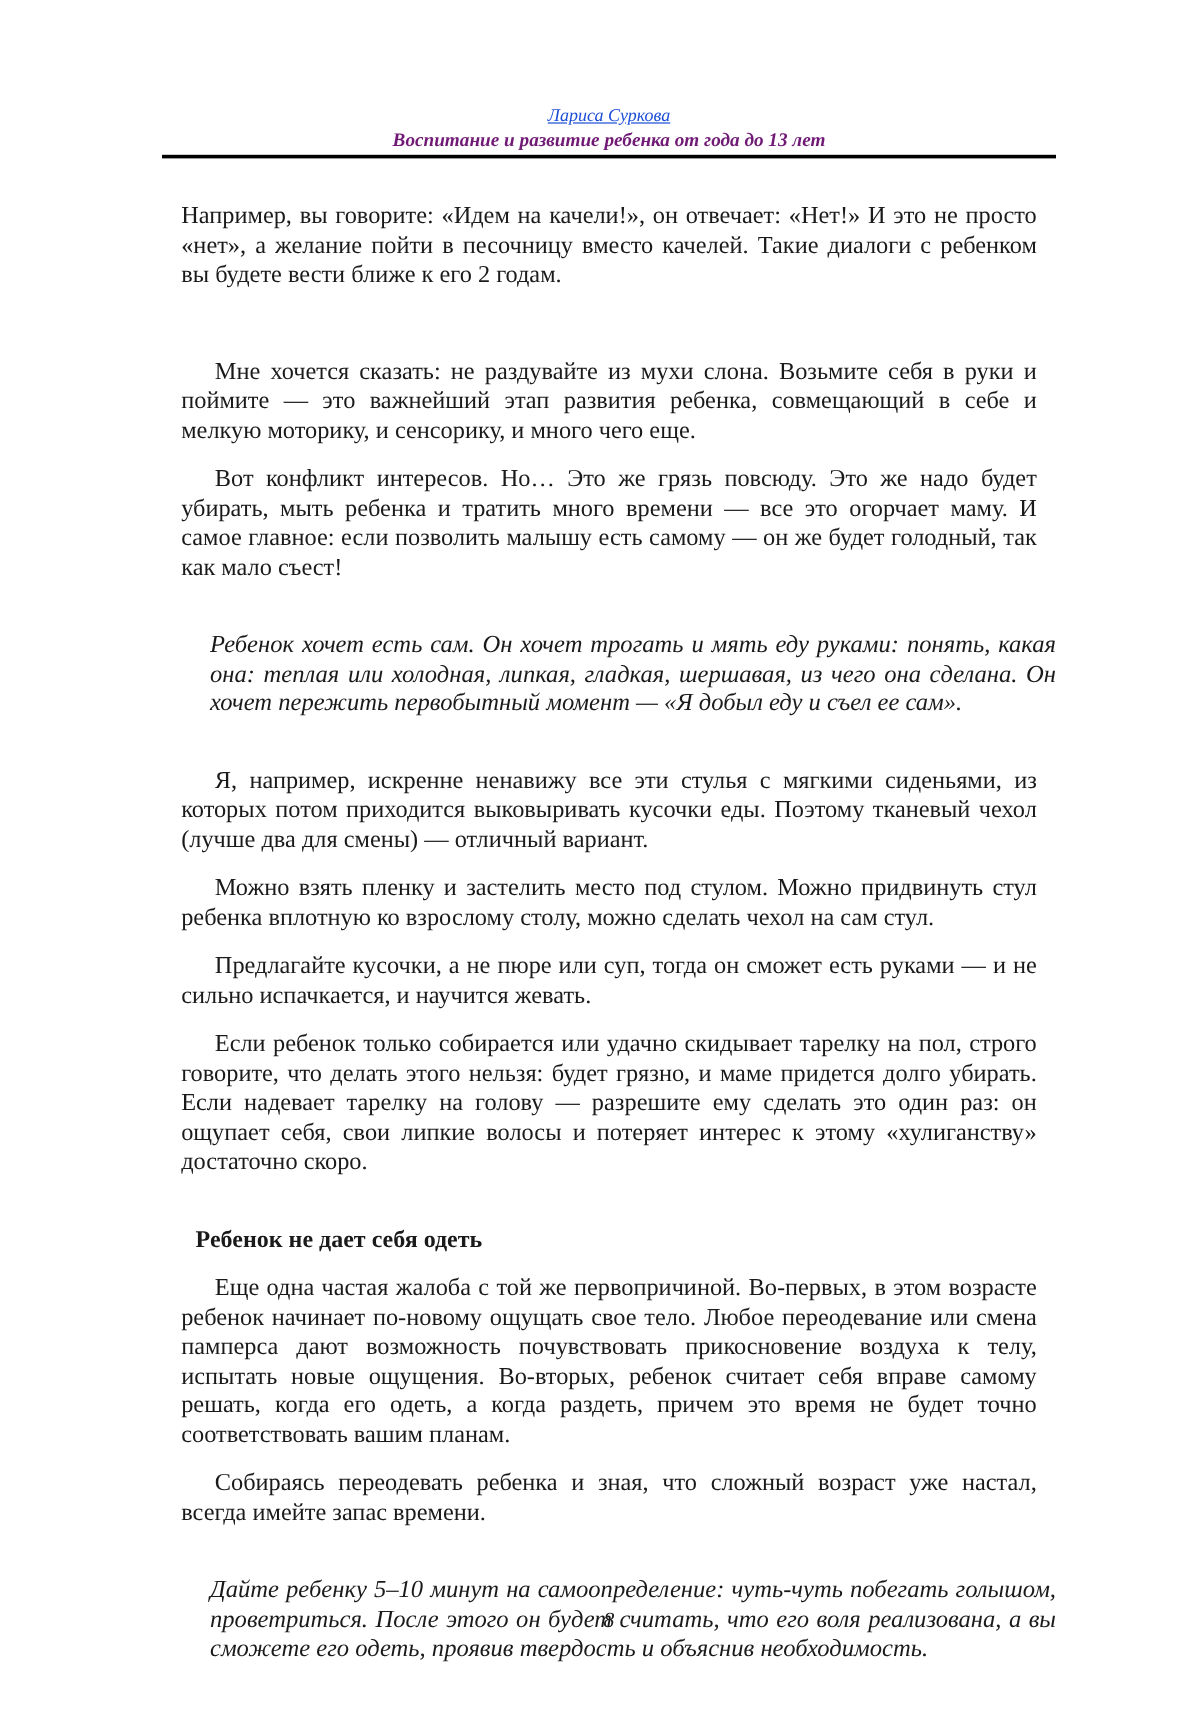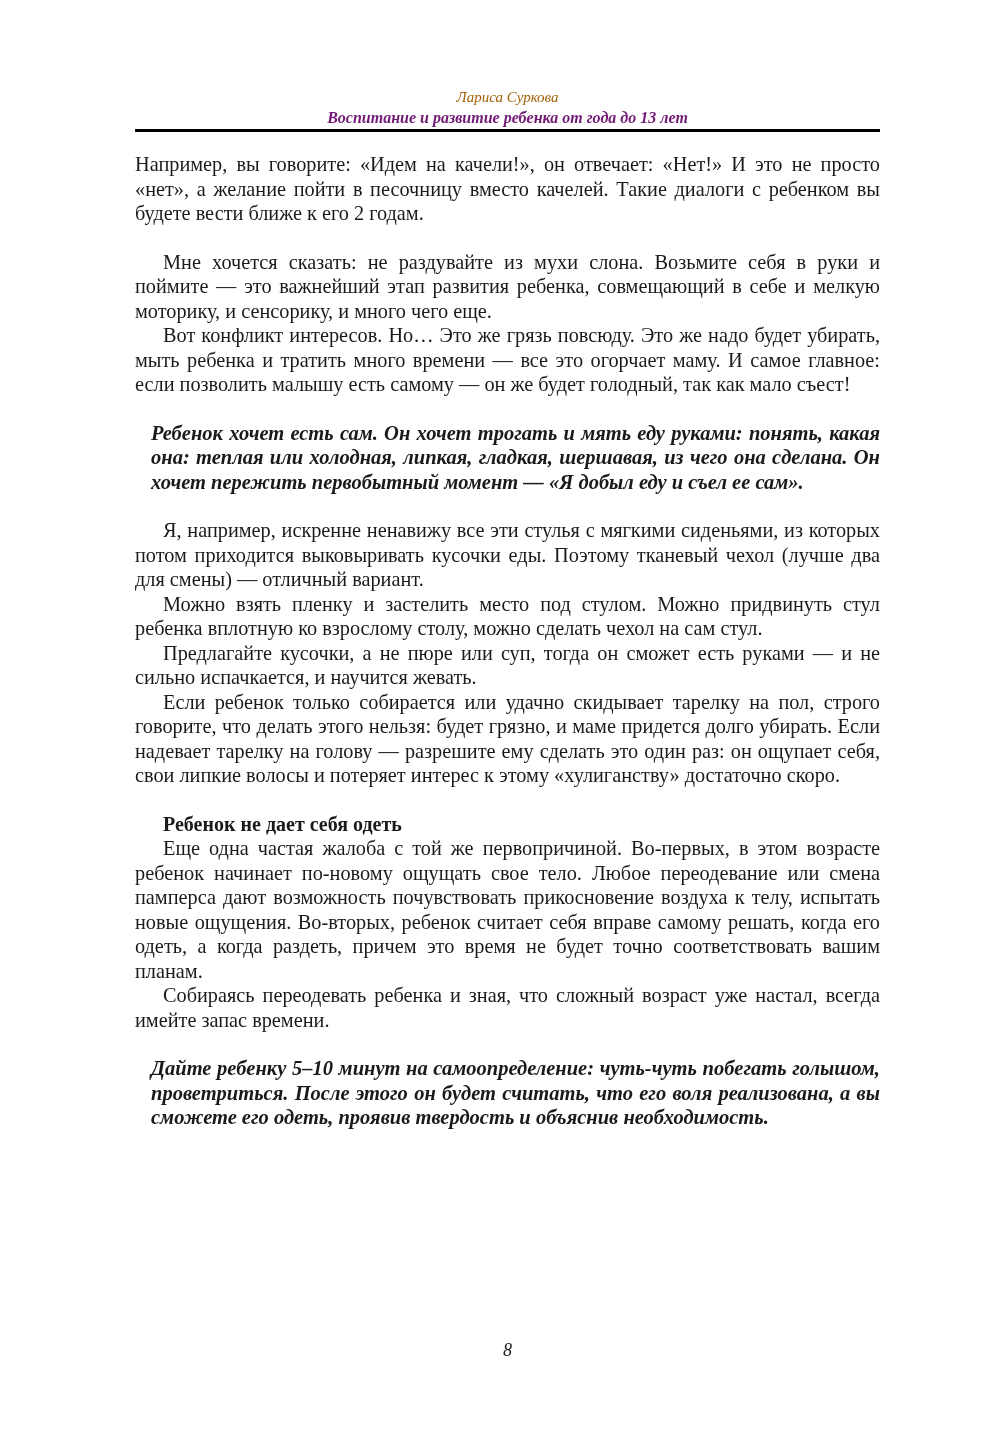--- a/index.html
+++ b/index.html
@@ -1,28 +1,28 @@
 <!DOCTYPE html>
 <html><head>
   <meta charset="utf-8">
   <style>
     html, body { margin: 0; padding: 0; background: #ffffff; }
     body { width: 986px; height: 1447px; position: relative; overflow: hidden; }
     .page { position: absolute; left: 135px; top: 0; width: 745px; color: #1a1a1a;
       font-family: "Liberation Serif", "DejaVu Serif", serif; }
     .header { position: absolute; top: 87px; left: 0; width: 745px; text-align: center; font-style: italic; }
-    .header .author { font-size: 15px; line-height: 20px; color: #a16207; }
+    .header .author { font-size: 15px; line-height: 20px; color: #1d4ed8; text-decoration: underline; }
     .header .title { font-size: 16px; line-height: 21px; font-weight: bold; color: #701a75; }
     .rule { position: absolute; left: 0; top: 129px; width: 745px; height: 3px; background: #000; }
     .body { position: absolute; top: 152px; left: 0; width: 745px; font-size: 20.3px; line-height: 24.5px; }
-    p { margin: 0; text-align: justify; text-align-last: left; hyphens: manual; }
+    p { margin: 16px; text-align: justify; text-align-last: left; hyphens: manual; }
     p.ind { text-indent: 28px; }
     .heading { font-weight: bold; margin-left: 28px; font-size: 20px; }
     .gap { height: 24px; }
-    .callout { margin-left: 16px; font-style: italic; font-weight: bold; font-size: 20.5px; line-height: 24.5px; text-align: justify; text-align-last: left; }
+    .callout { margin-left: 40px; font-style: italic; font-weight: normal; font-size: 20.5px; line-height: 24.5px; text-align: justify; text-align-last: left; }
     .pageno { position: absolute; top: 1340px; left: 0; width: 745px; text-align: center; font-style: italic; font-size: 18px; }
   </style>
 </head>
 <body>
 
 <div class="page">
   <div class="header">
     <div class="author">Лариса Суркова</div>
     <div class="title">Воспитание и развитие ребенка от года до 13 лет</div>
   </div>

